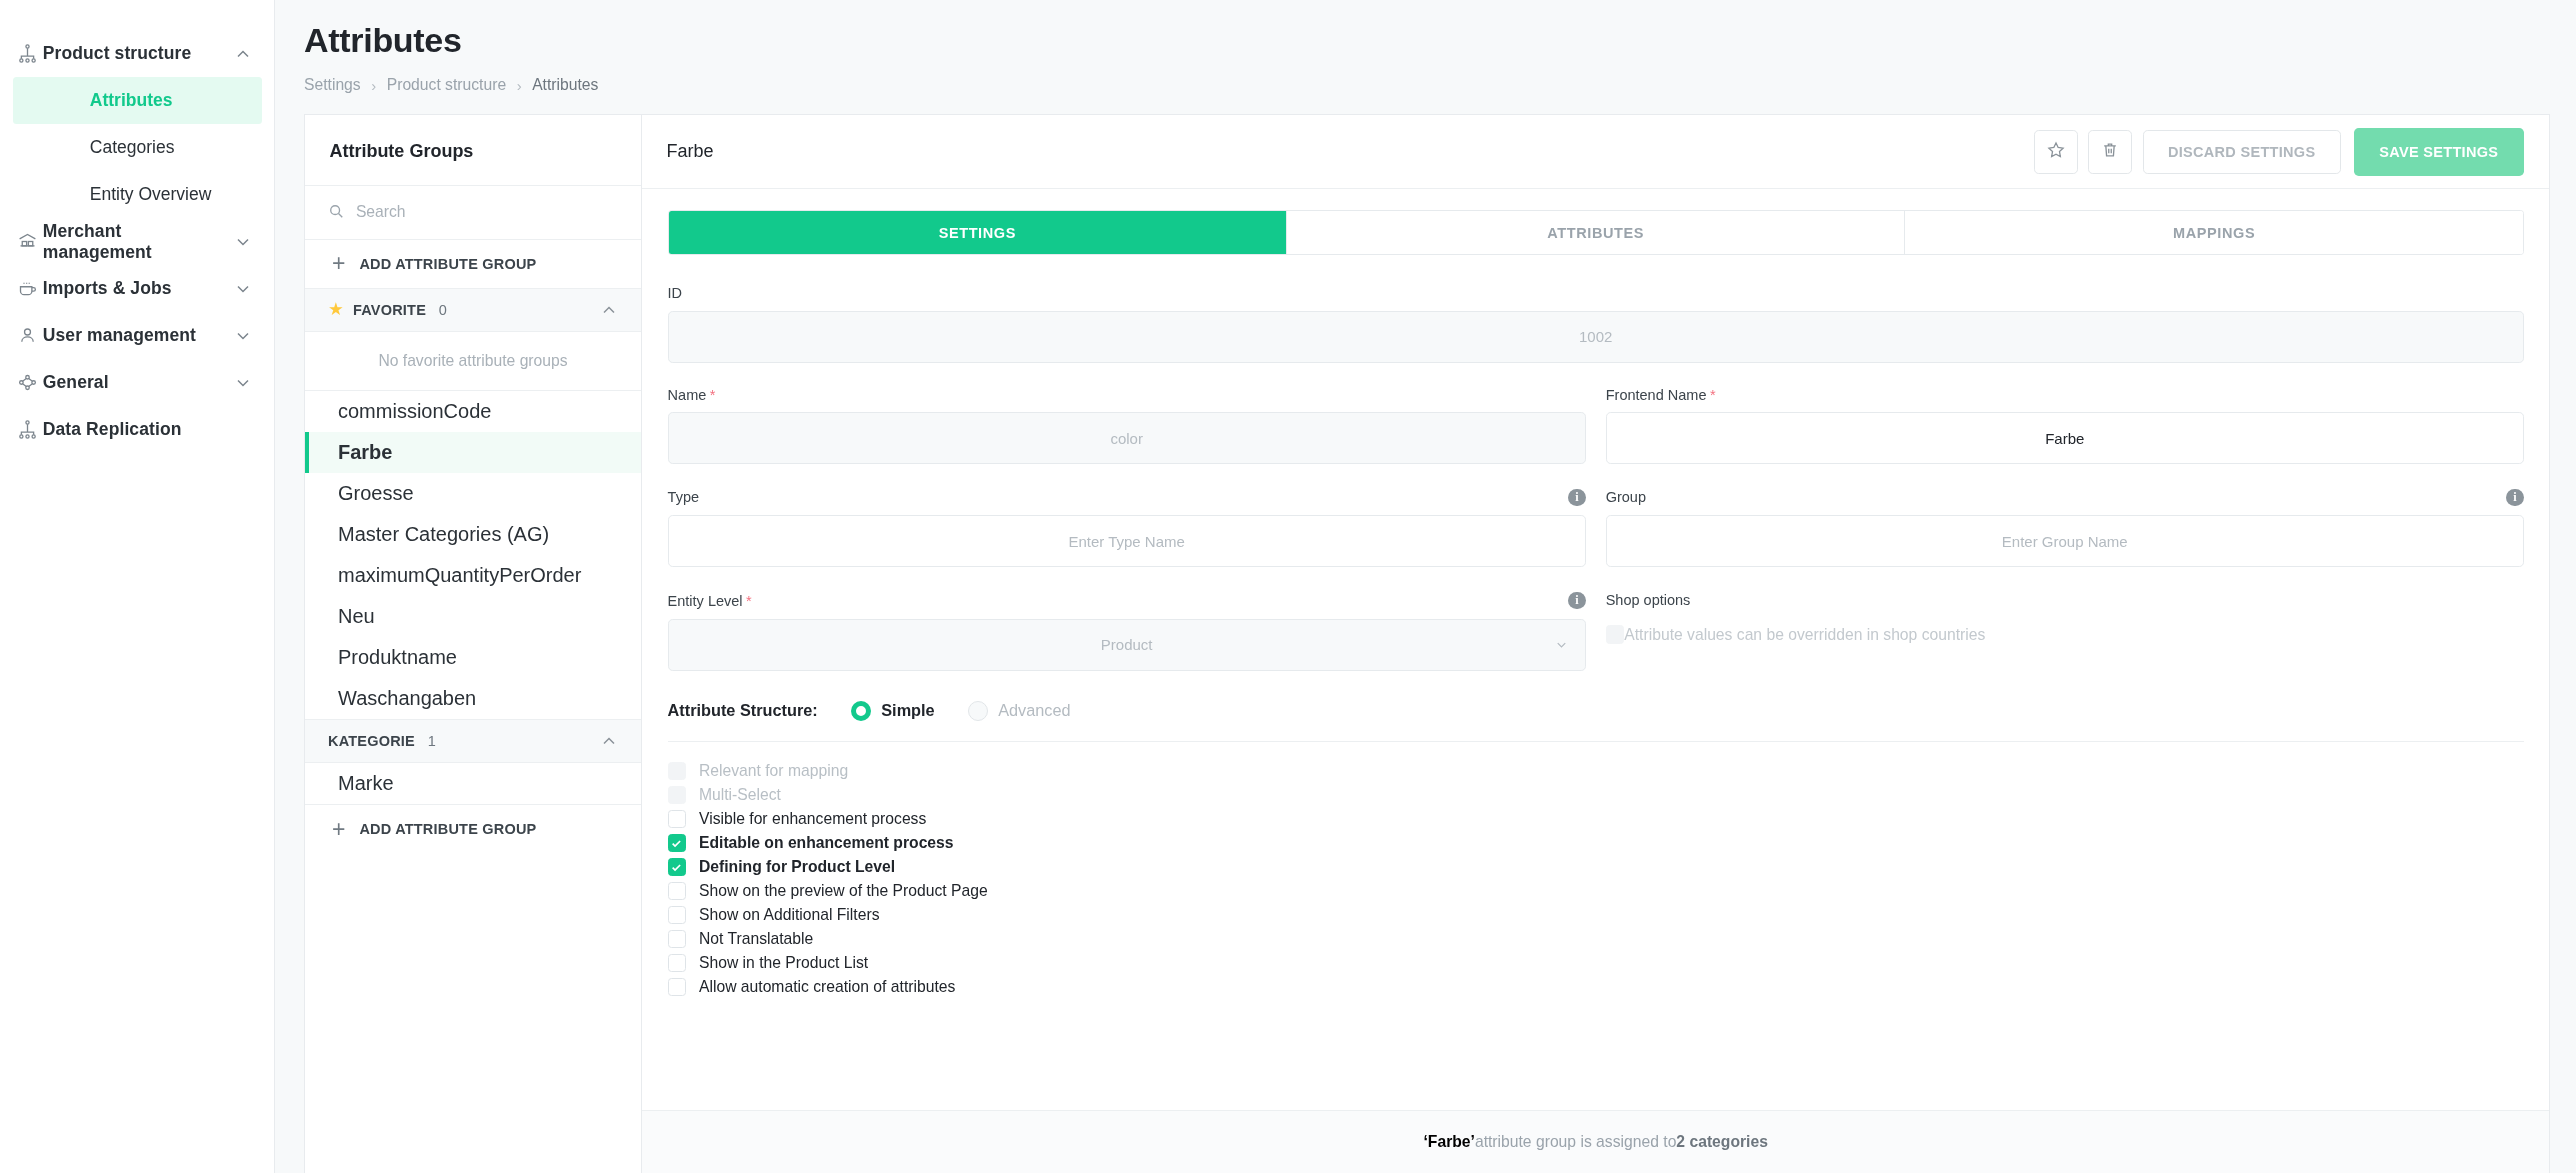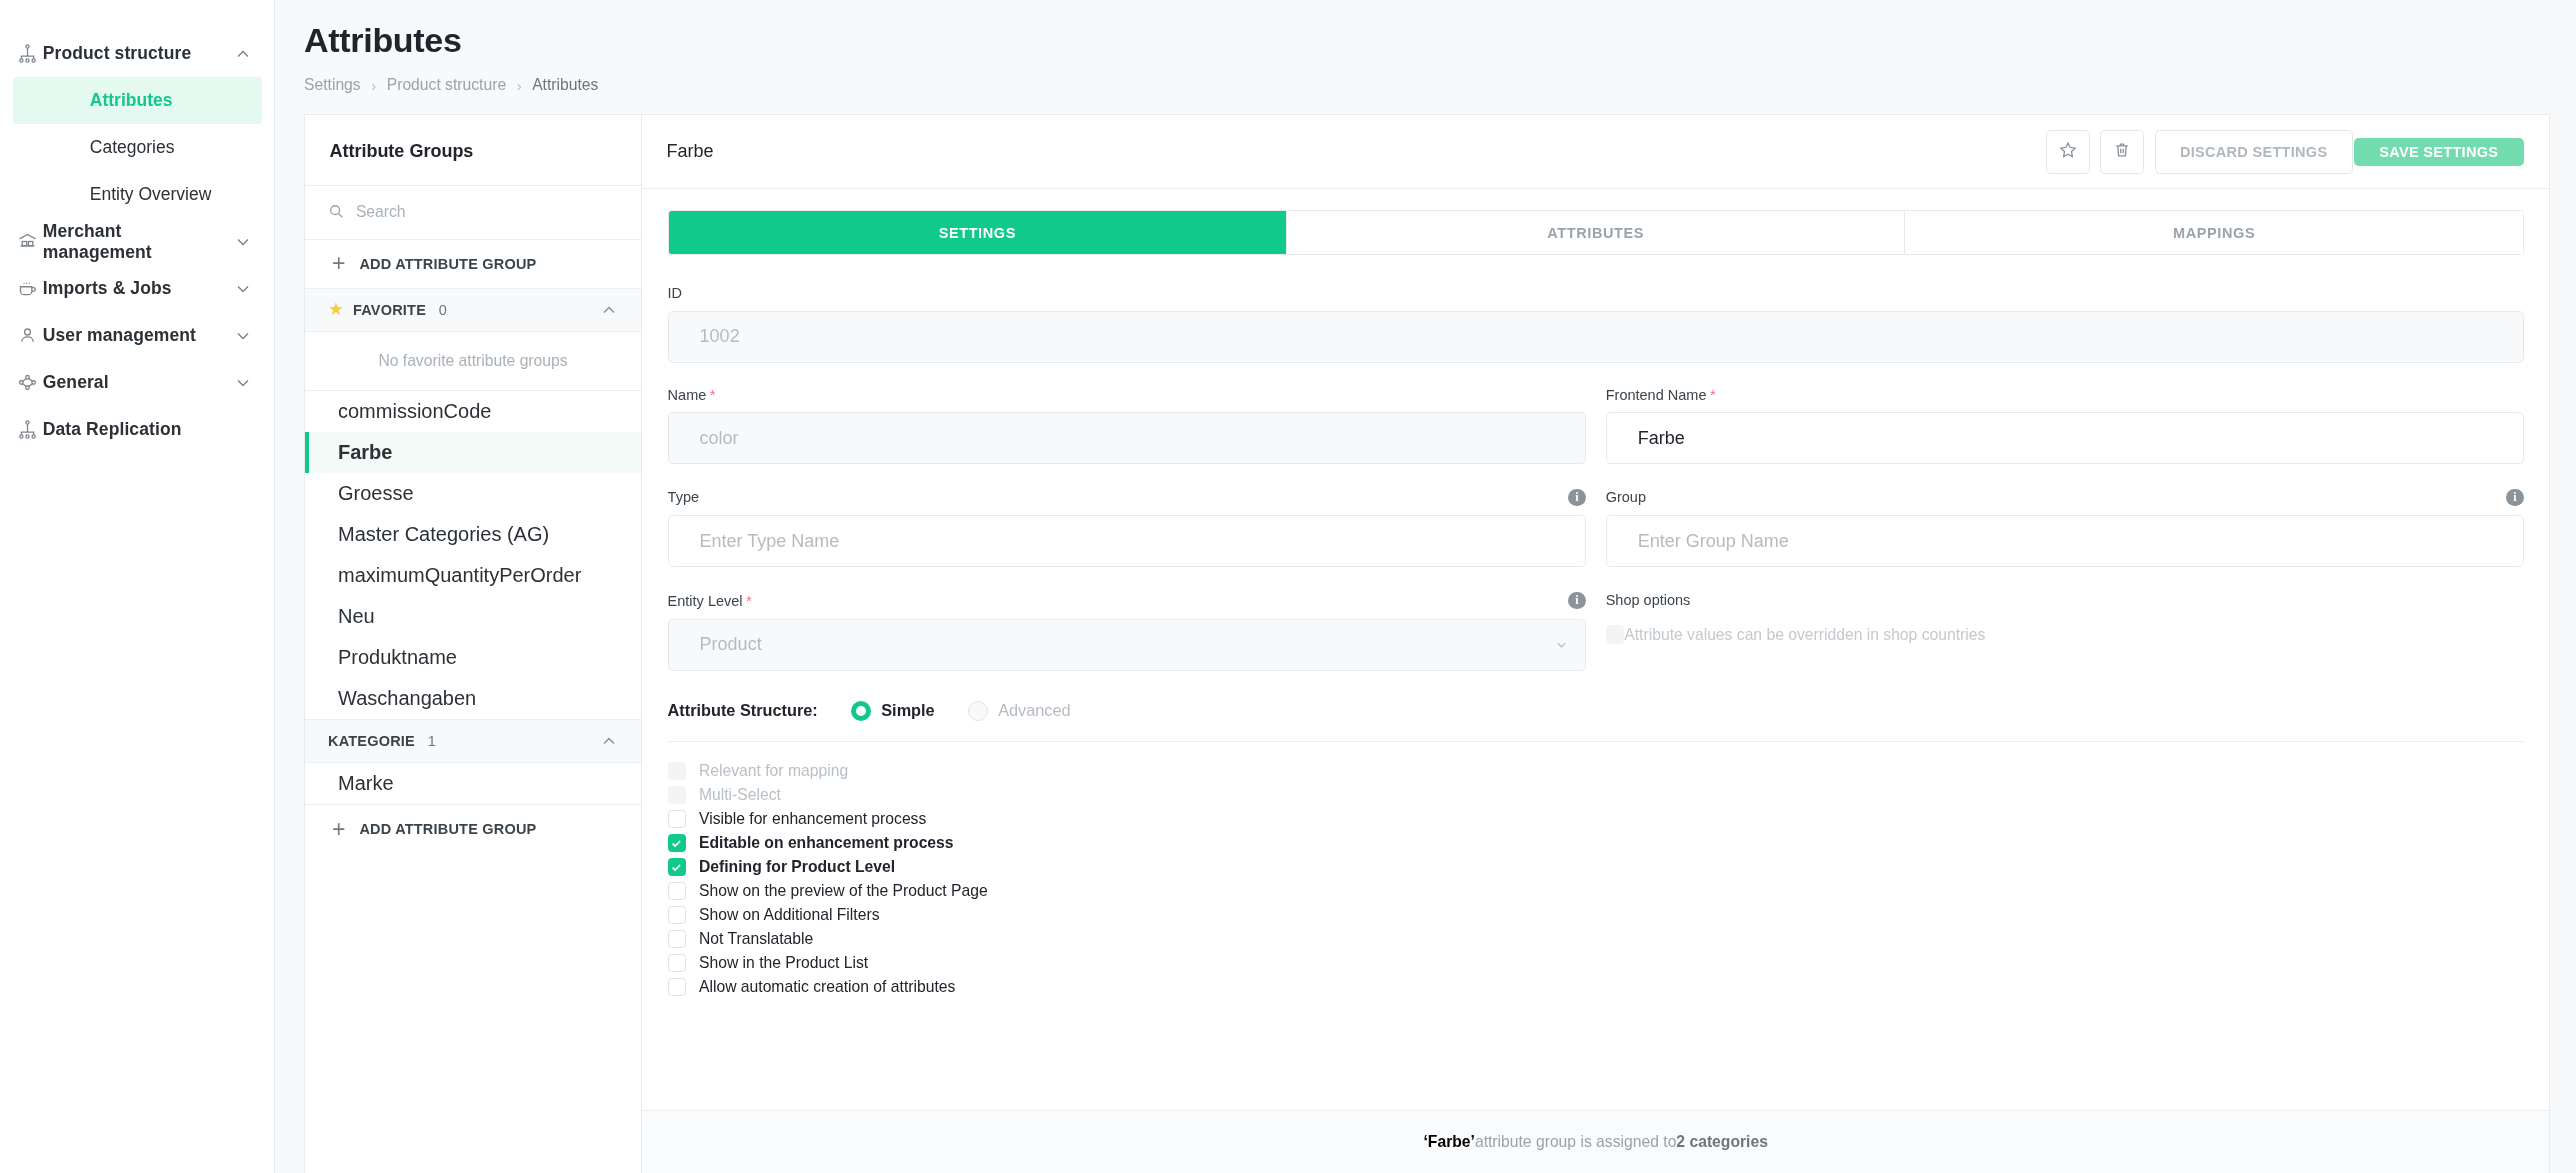--- a/index.html
+++ b/index.html
@@ -93,23 +93,23 @@
     background: #fff; display: flex; align-items: center; justify-content: center;
     margin-left: 10.5px; cursor: pointer; color: #8a9299;
   }
   .icon-btn svg { width: 20px; height: 20px; }
   .btn-ghost {
     height: 44px; border: 0.6px solid #e3e7ea; border-radius: 4.7px; background: #fff;
     color: #b0b7bd; font-size: 14.5px; font-weight: 700; letter-spacing: 0.3px;
     padding: 0 24.4px; margin-left: 10.5px; cursor: pointer; font-family: inherit;
   }
   .btn-primary {
-    height: 28px; border: 0; border-radius: 4.7px; background: #73dcae;
+    height: 48px; border: 0; border-radius: 4.7px; background: #73dcae;
     color: #fff; font-size: 14.5px; font-weight: 700; letter-spacing: 0.3px;
-    padding: 0 25.6px; margin-left: 1px; cursor: pointer; font-family: inherit; text-align: right;
+    padding: 0 25.6px; margin-left: 13px; cursor: pointer; font-family: inherit; text-align: right;
   }
 
   .tabs { display: flex; margin: 21px 25.6px 0 25.6px; border: 0.6px solid #e6eaed; border-radius: 3.5px; overflow: hidden; }
   .tab {
     flex: 1; height: 43px; display: flex; align-items: center; justify-content: center;
     font-size: 14.5px; font-weight: 700; letter-spacing: 0.6px; color: #9aa3ab;
     background: #fff; cursor: pointer; border-right: 0.6px solid #e6eaed;
   }
   .tab:last-child { border-right: 0; }
   .tab.active { background: #12c98c; color: #fff; }
@@ -120,22 +120,22 @@
   .lab { display: flex; align-items: center; font-size: 14.5px; color: #3c444b; margin-bottom: 9.3px; }
   .req { color: #f3707f; margin-left: 3.5px; font-size: 14.5px; }
   .lab .sp { flex: 1; }
   .info-i {
     width: 17.5px; height: 17.5px; border-radius: 50%; background: #8b949b; color: #fff;
     font-size: 12.2px; font-weight: 700; display: flex; align-items: center; justify-content: center;
     font-family: "Liberation Serif", serif; cursor: pointer;
   }
   .inp {
     width: 100%; height: 52px; border: 0.6px solid #e6eaed; border-radius: 4.7px;
-    background: #fff; font-size: 18px; font-family: inherit; color: #21252b;
-    padding: 0 31px; outline: 0;
+    background: #fff; font-size: 15px; font-family: inherit; color: #21252b;
+    padding: 0 31px; outline: 0; text-align: center;
   }
   .inp::placeholder { color: #b4bbc1; }
   .inp.dis { background: #f7f9fa; color: #b4bbc1; }
   .sel-wrap { position: relative; }
   .sel-wrap .caret {
     position: absolute; right: 16.3px; top: 50%; transform: translateY(-50%);
     width: 15px; height: 15px; color: #b4bbc1; pointer-events: none;
   }
 
   .shop-opt { display: flex; align-items: center; gap: 0; margin-top: 17.5px; }

